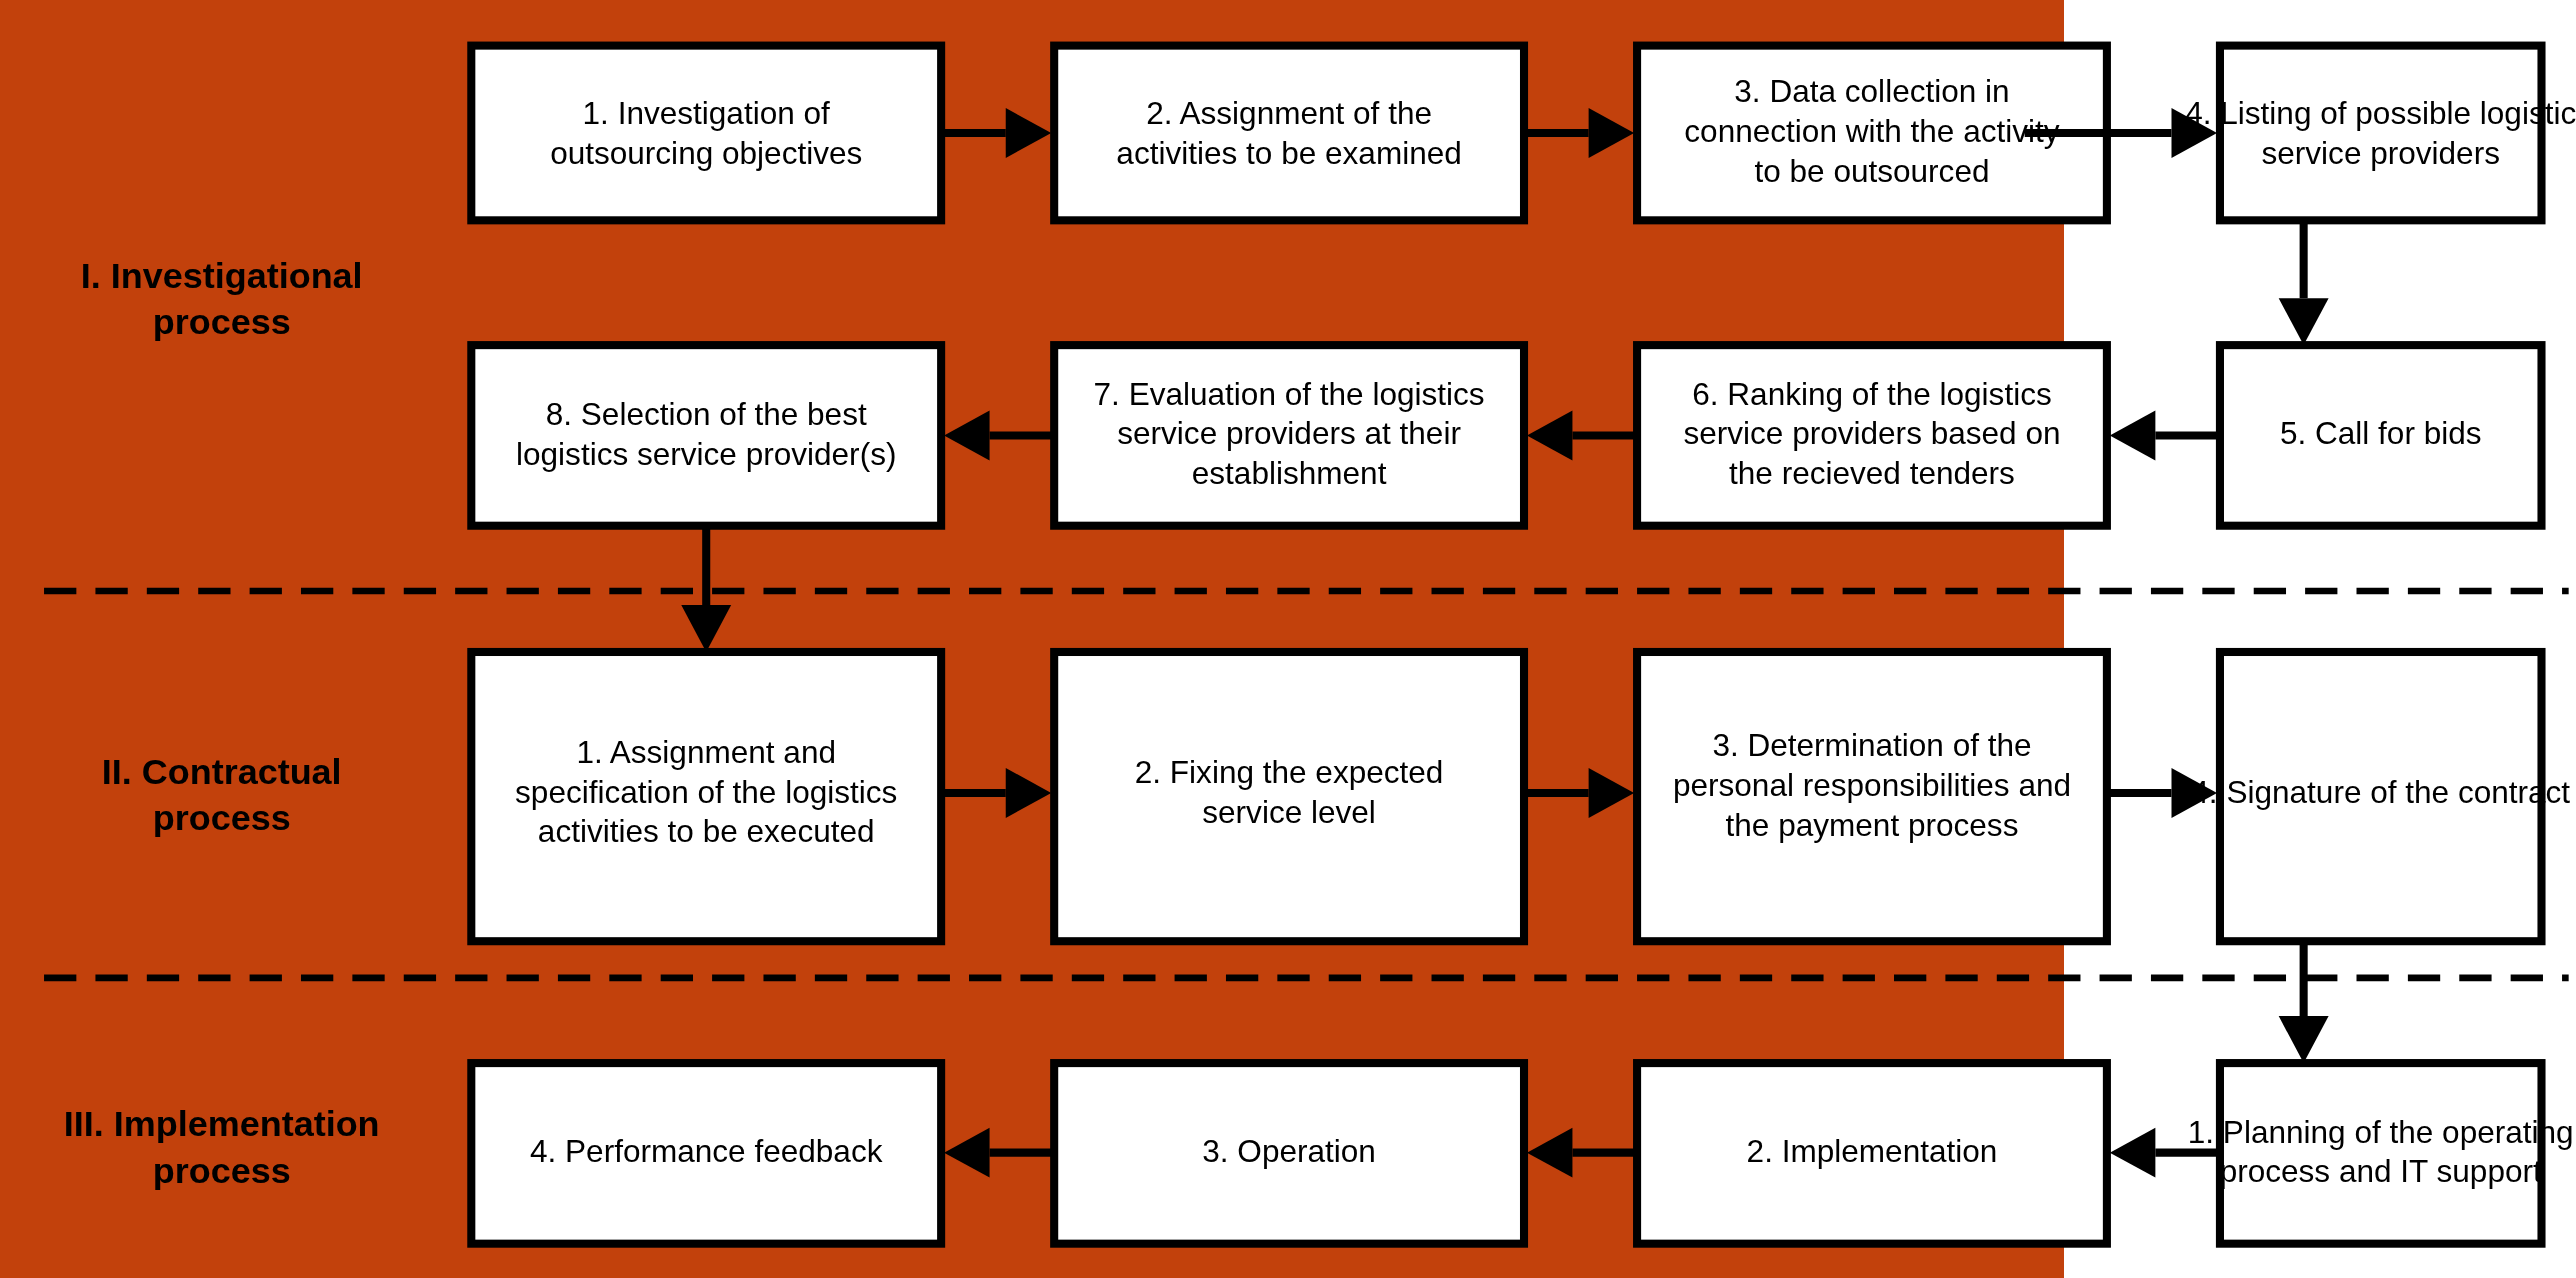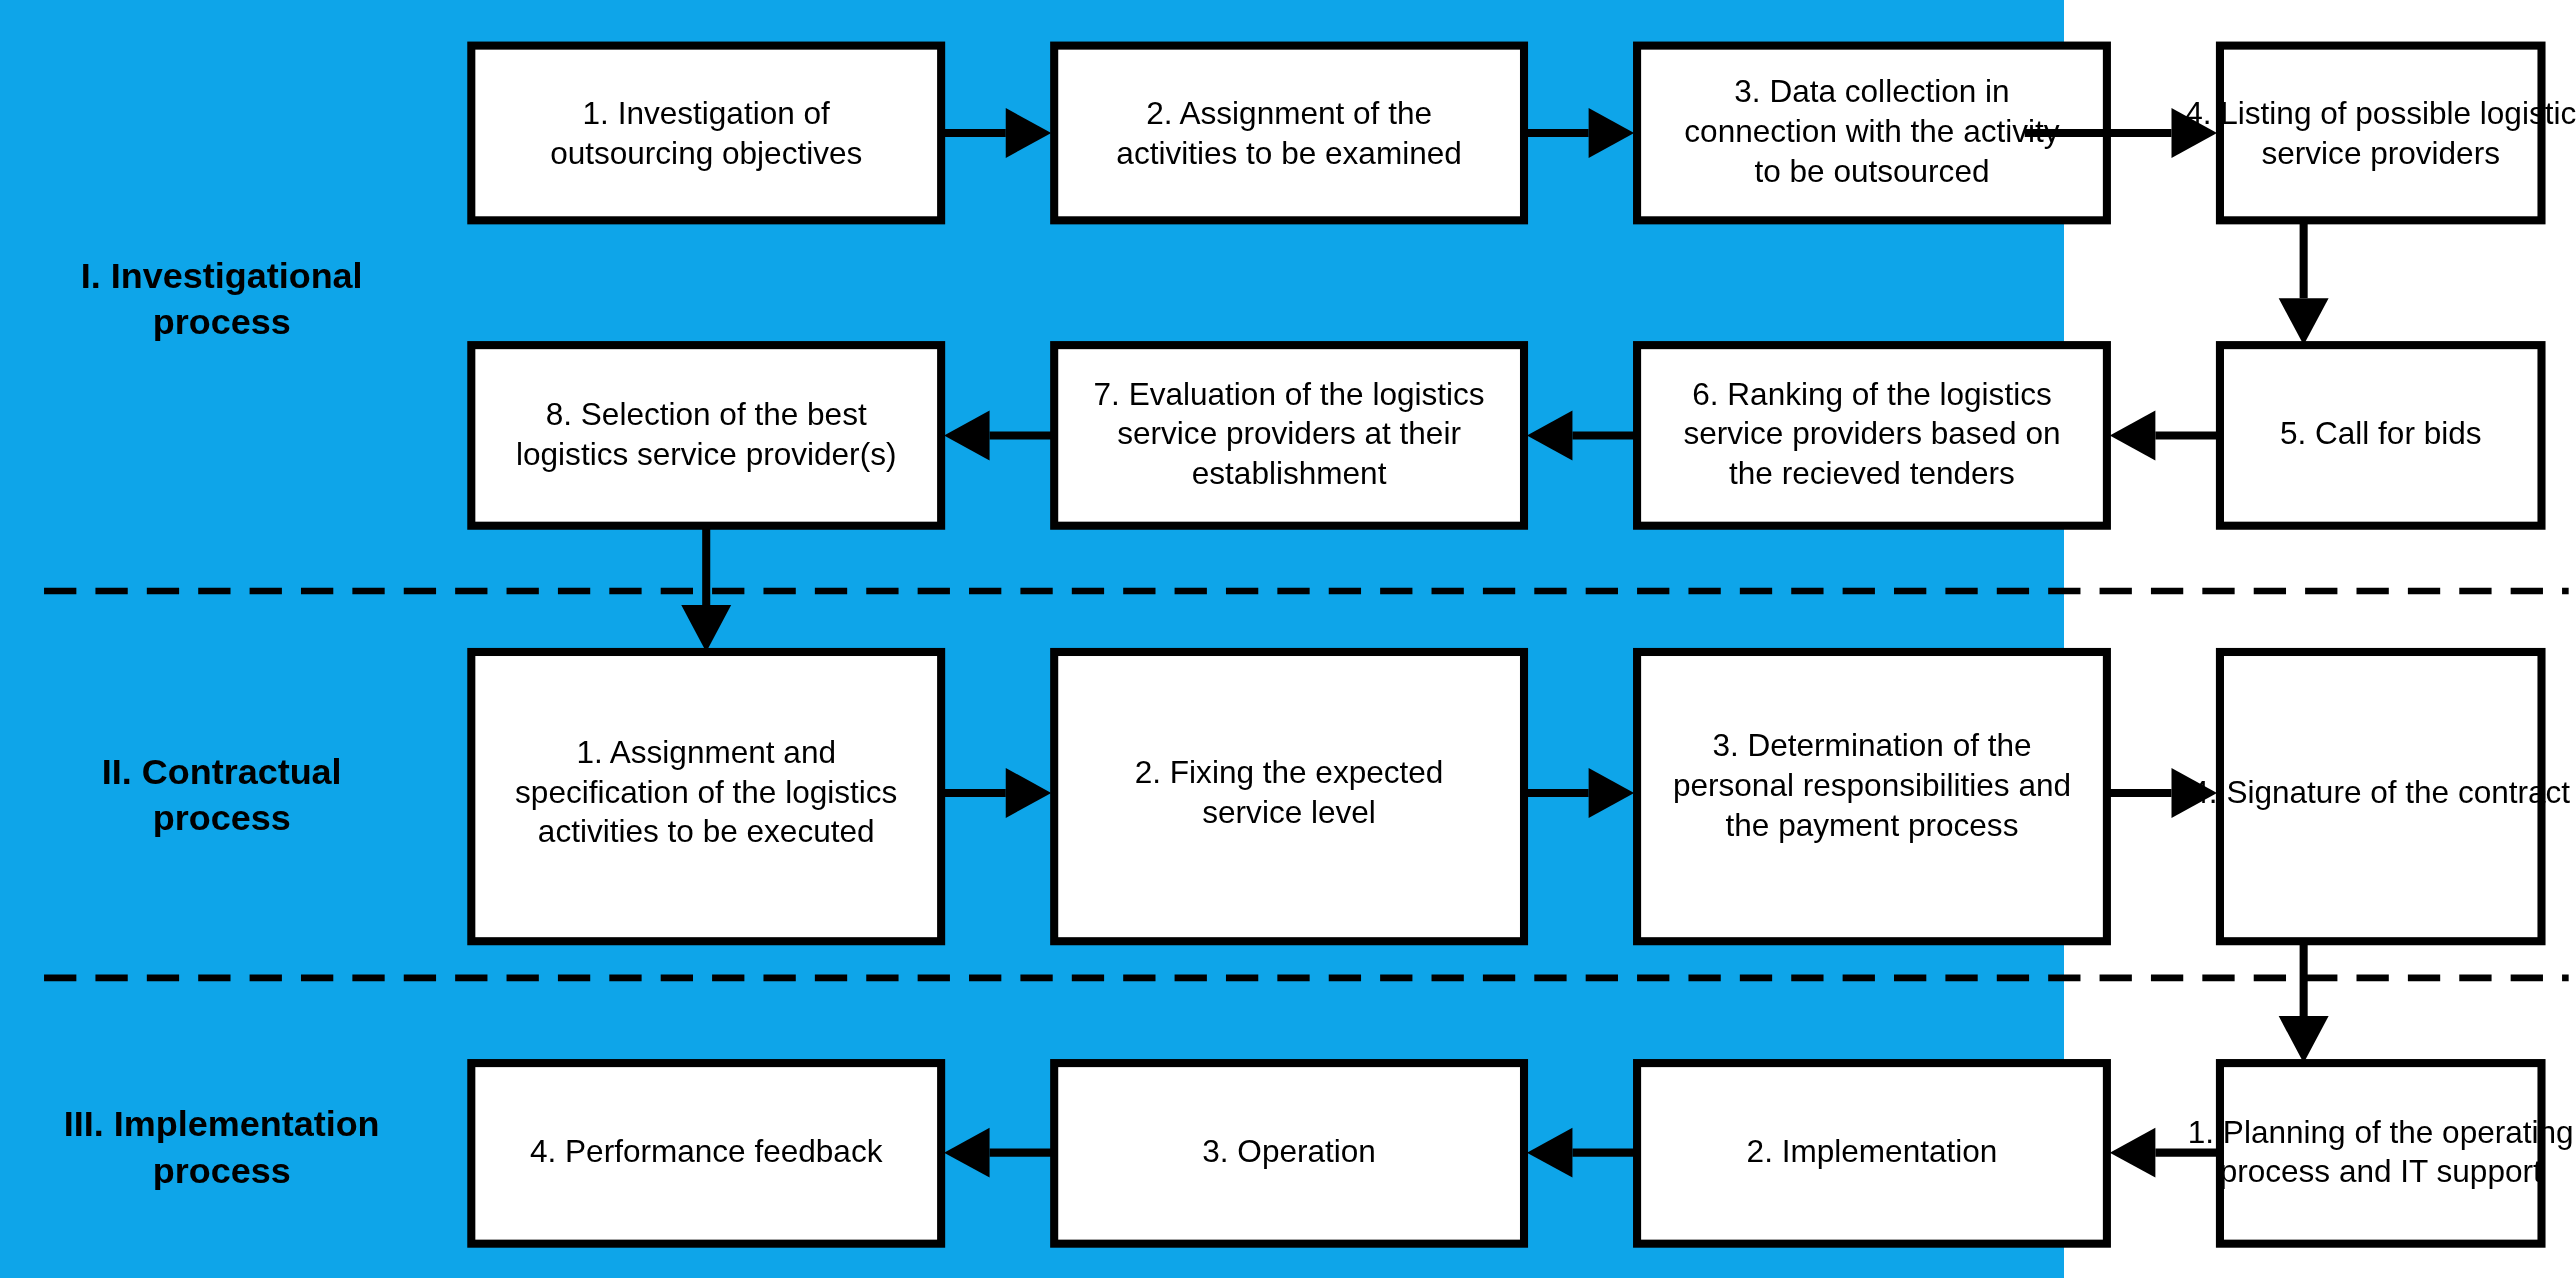--- a/index.html
+++ b/index.html
@@ -10,21 +10,21 @@
   body {
     width: 2576px;
     height: 1279px;
     font-family: "Liberation Sans", sans-serif;
     overflow: hidden;
   }
   #diagram-root {
     position: relative;
     width: 2064px;
     height: 1279px;
-    background: #0ea5e9;
+    background: #c2410c;
   }
   svg.flow-canvas {
     position: absolute;
     top: 0;
     left: 0;
     width: 2576px;
     height: 1279px;
     display: block;
   }
   .node-rect {

